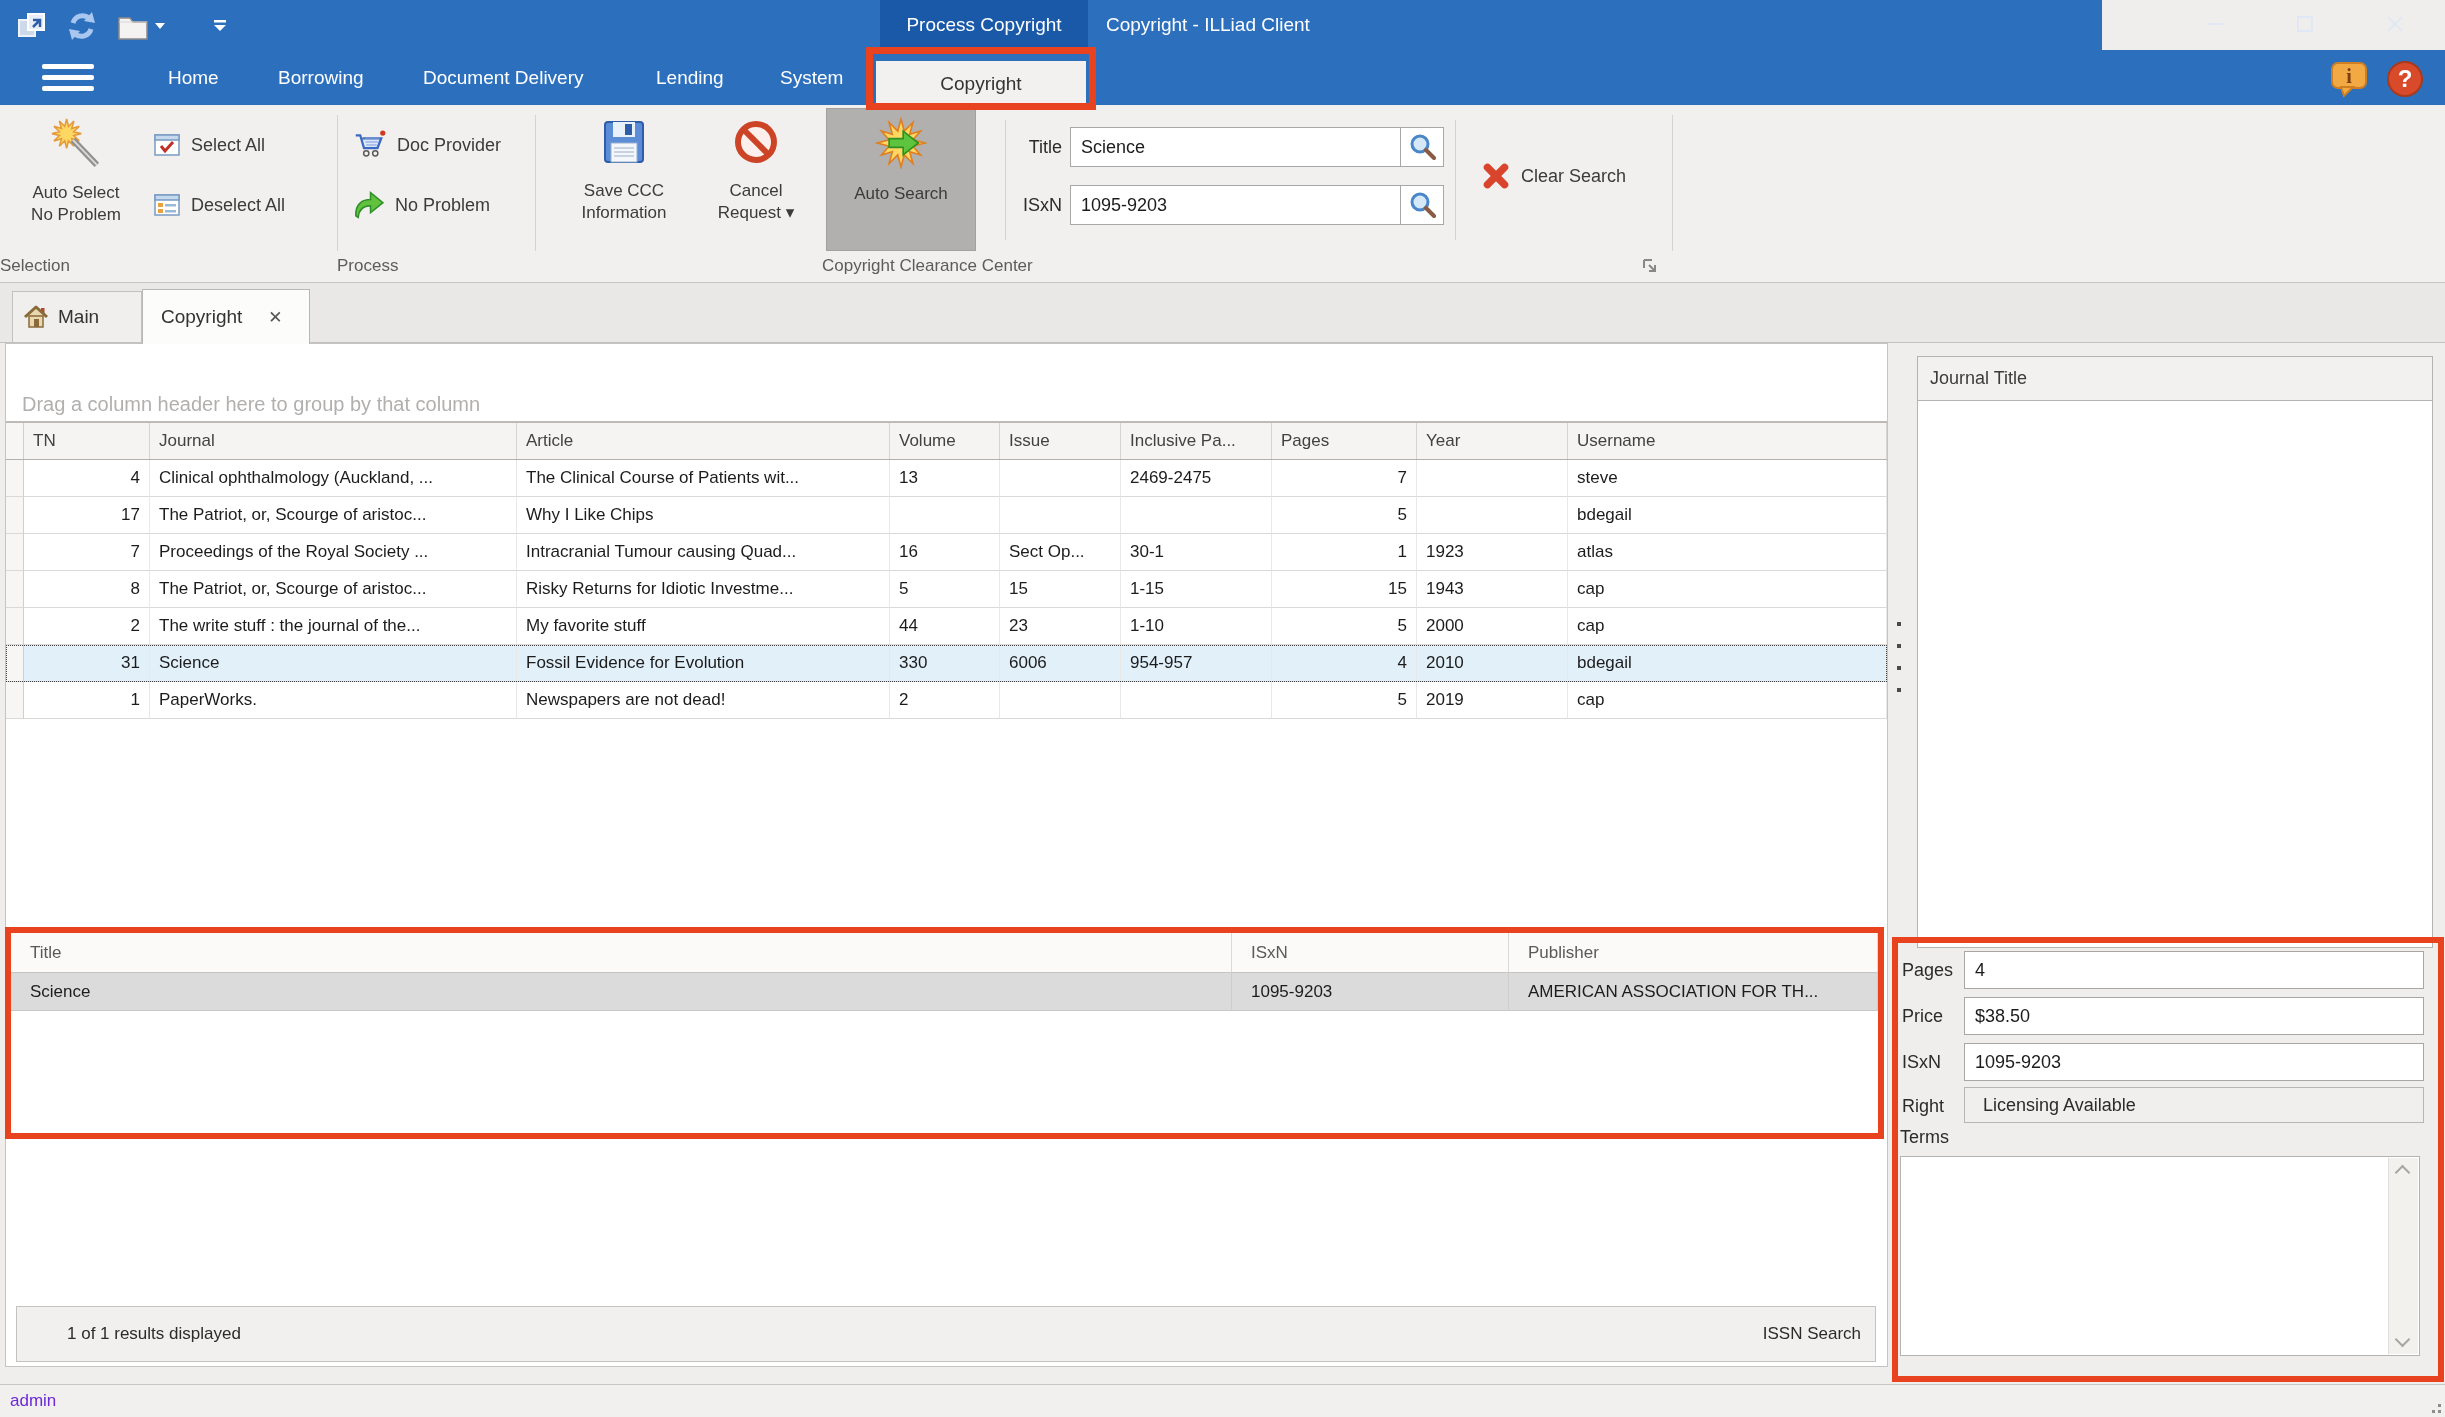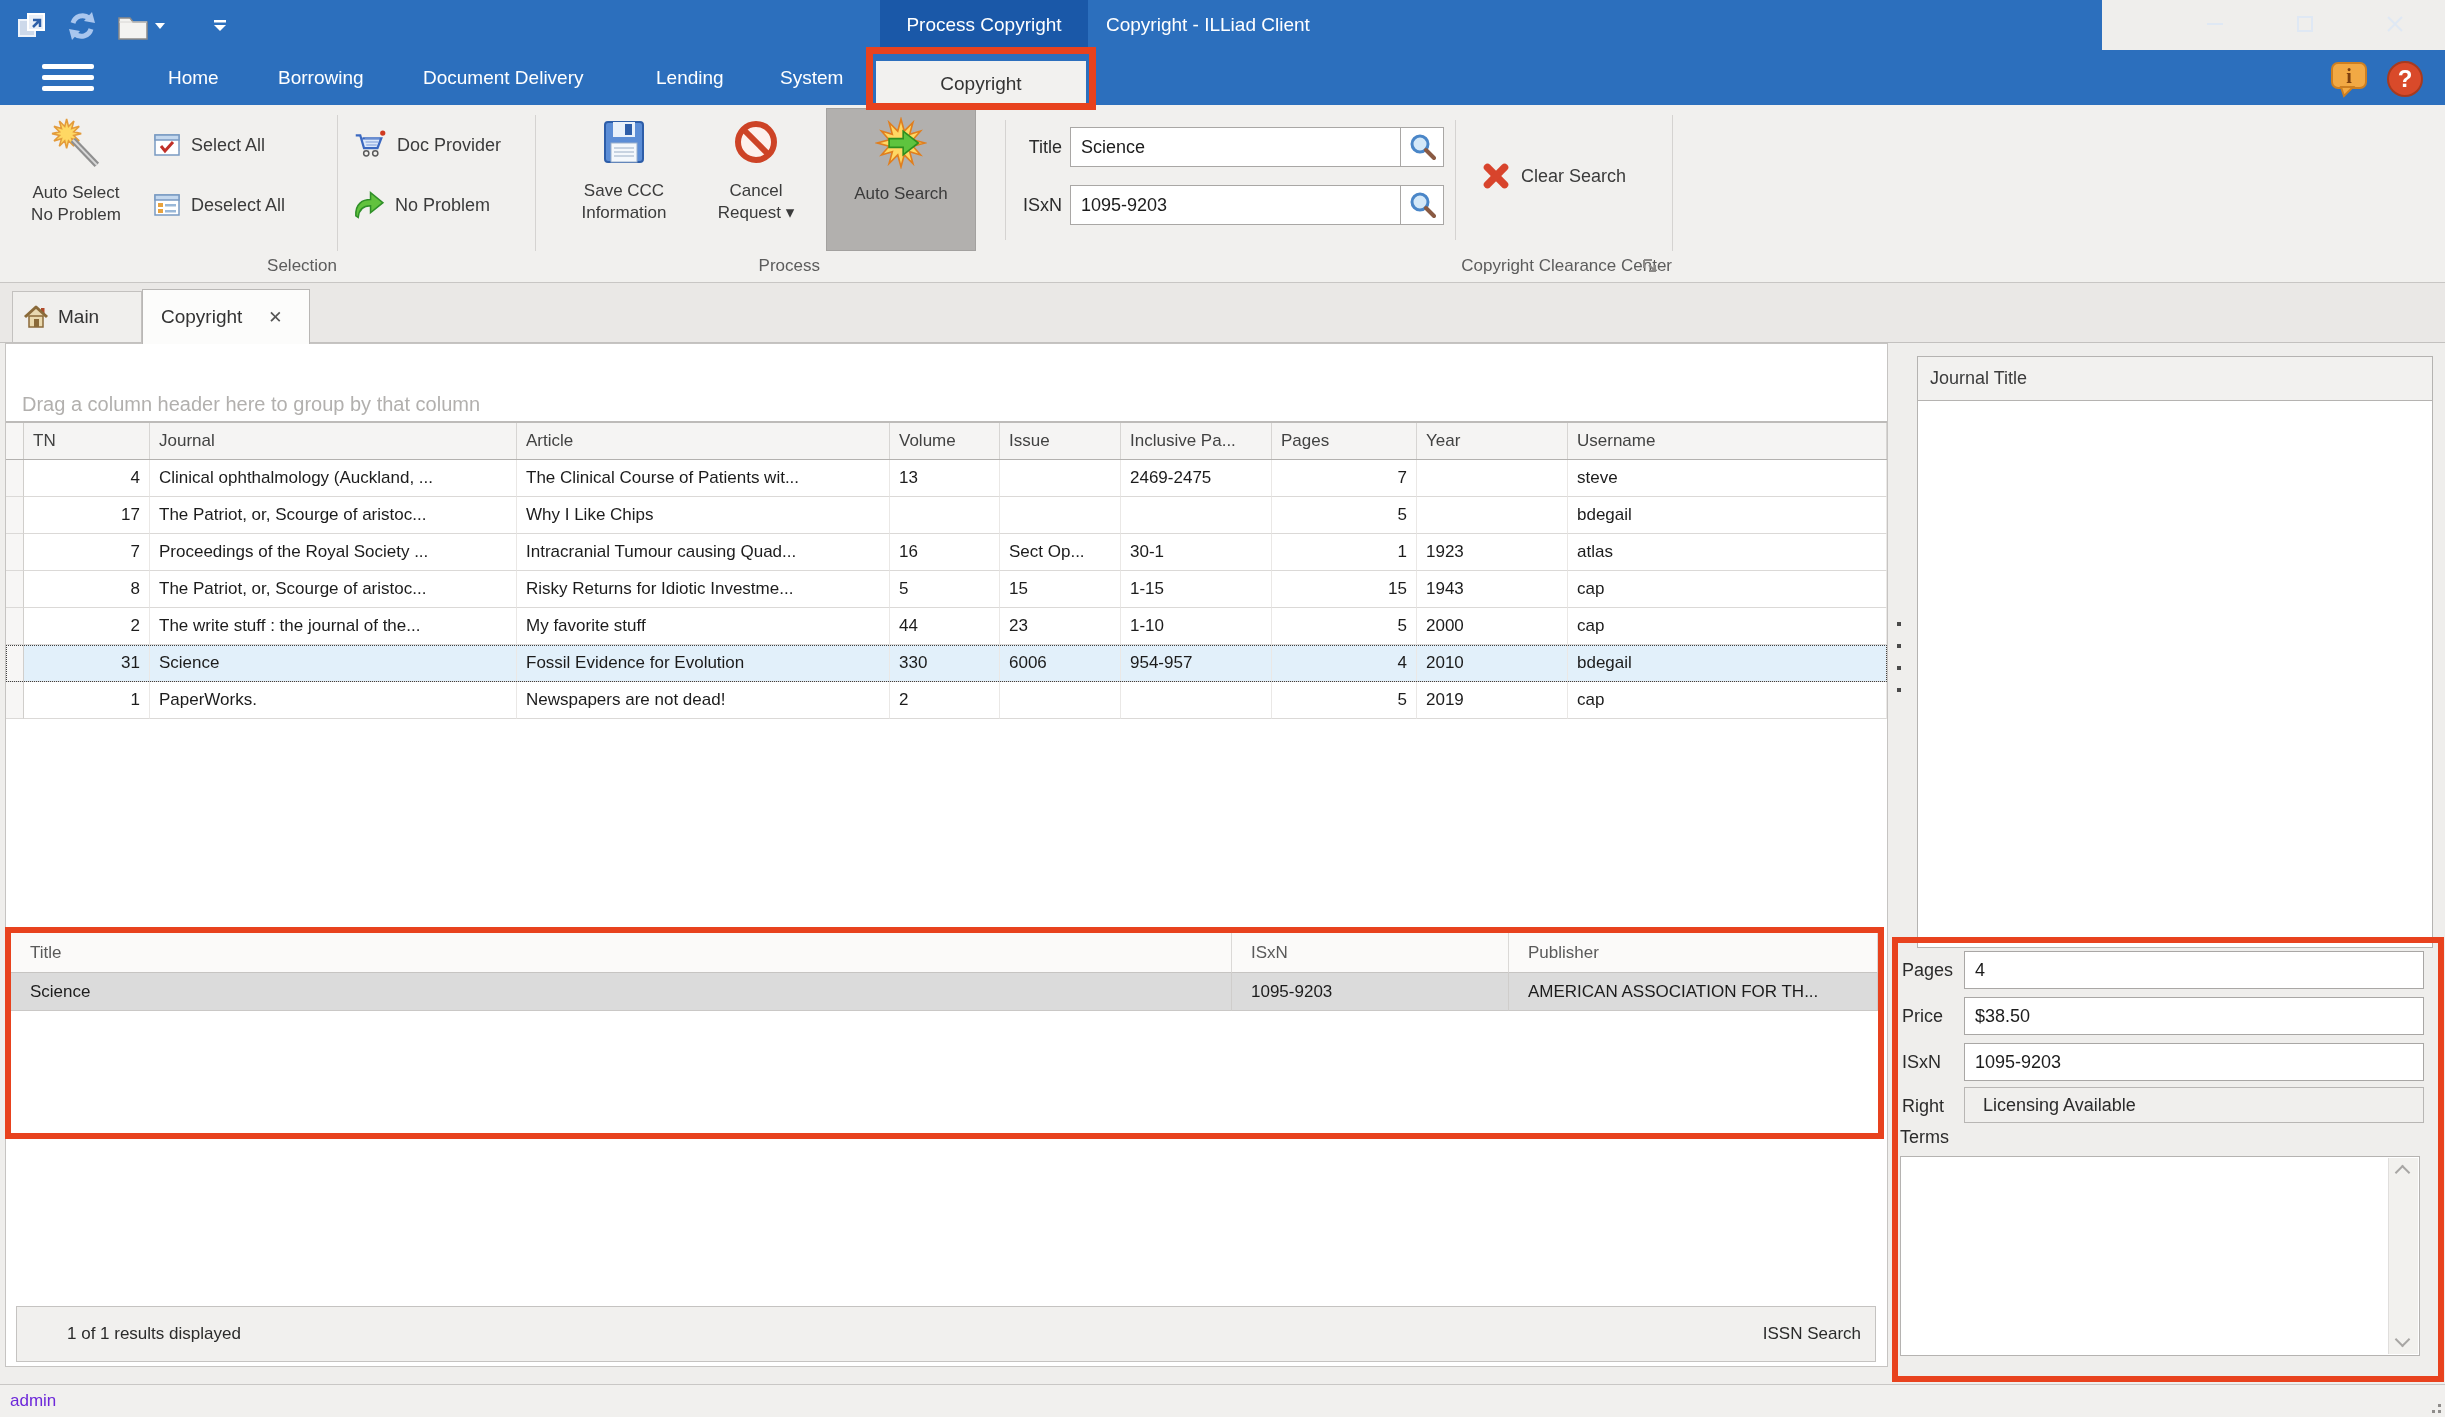--- a/index.html
+++ b/index.html
@@ -25,21 +25,21 @@
                        font-size:19px; display:flex; align-items:center; justify-content:center; z-index:30; }
 
   
   .ribbon { left:0; top:105px; width:2445px; height:178px; background:#f1f0ee; border-bottom:1px solid #c8c6c4; }
   .rib-sep { top:10px; width:1px; height:136px; background:#d5d3d1; }
   .big-btn { top:5px; height:145px; display:flex; flex-direction:column; align-items:center; padding-top:8px; font-size:17px; color:#3b3b3b; text-align:center; line-height:22px; }
   .big-btn .ic { margin-bottom:8px; }
   .small-btn { height:36px; display:flex; align-items:center; font-size:18px; color:#3b3b3b; white-space:nowrap; }
   .small-btn .ic { margin-right:9px; display:flex; }
   .pressed { background:#b2b0ae; border:1px solid #a3a19f; }
-  .grp-label { top:147px; height:30px; line-height:28px; text-align:right; font-size:17px; color:#5c5c5c; }
+  .grp-label { top:147px; height:30px; line-height:28px; text-align:left; font-size:17px; color:#5c5c5c; }
   .fld-label { height:40px; line-height:40px; font-size:18px; color:#2b2b2b; text-align:right; }
   .rib-input { height:40px; border:1px solid #a9a7a5; background:#fff; font-family:"Liberation Sans",sans-serif; font-size:18px; color:#1c1c1c; padding:0 10px; outline:none; }
   .search-btn { width:44px; height:40px; background:#fff; border:1px solid #a9a7a5; margin-left:-1px; display:flex; align-items:center; justify-content:center; }
 
   
   .tabstrip { left:0; top:283px; width:2445px; height:60px; background:#eae8e6; border-bottom:1px solid #c3c1bf; }
   .tab { display:flex; align-items:center; font-size:19px; color:#333; }
   .tab-main { left:12px; top:8px; width:130px; height:51px; background:#f0efed; border:1px solid #c3c1bf; border-bottom:none; padding-left:10px; }
   .tab-active { left:142px; top:6px; width:168px; height:55px; background:#fcfcfb; border:1px solid #b9b7b5; border-bottom:none; padding-left:18px; z-index:5; }
 

